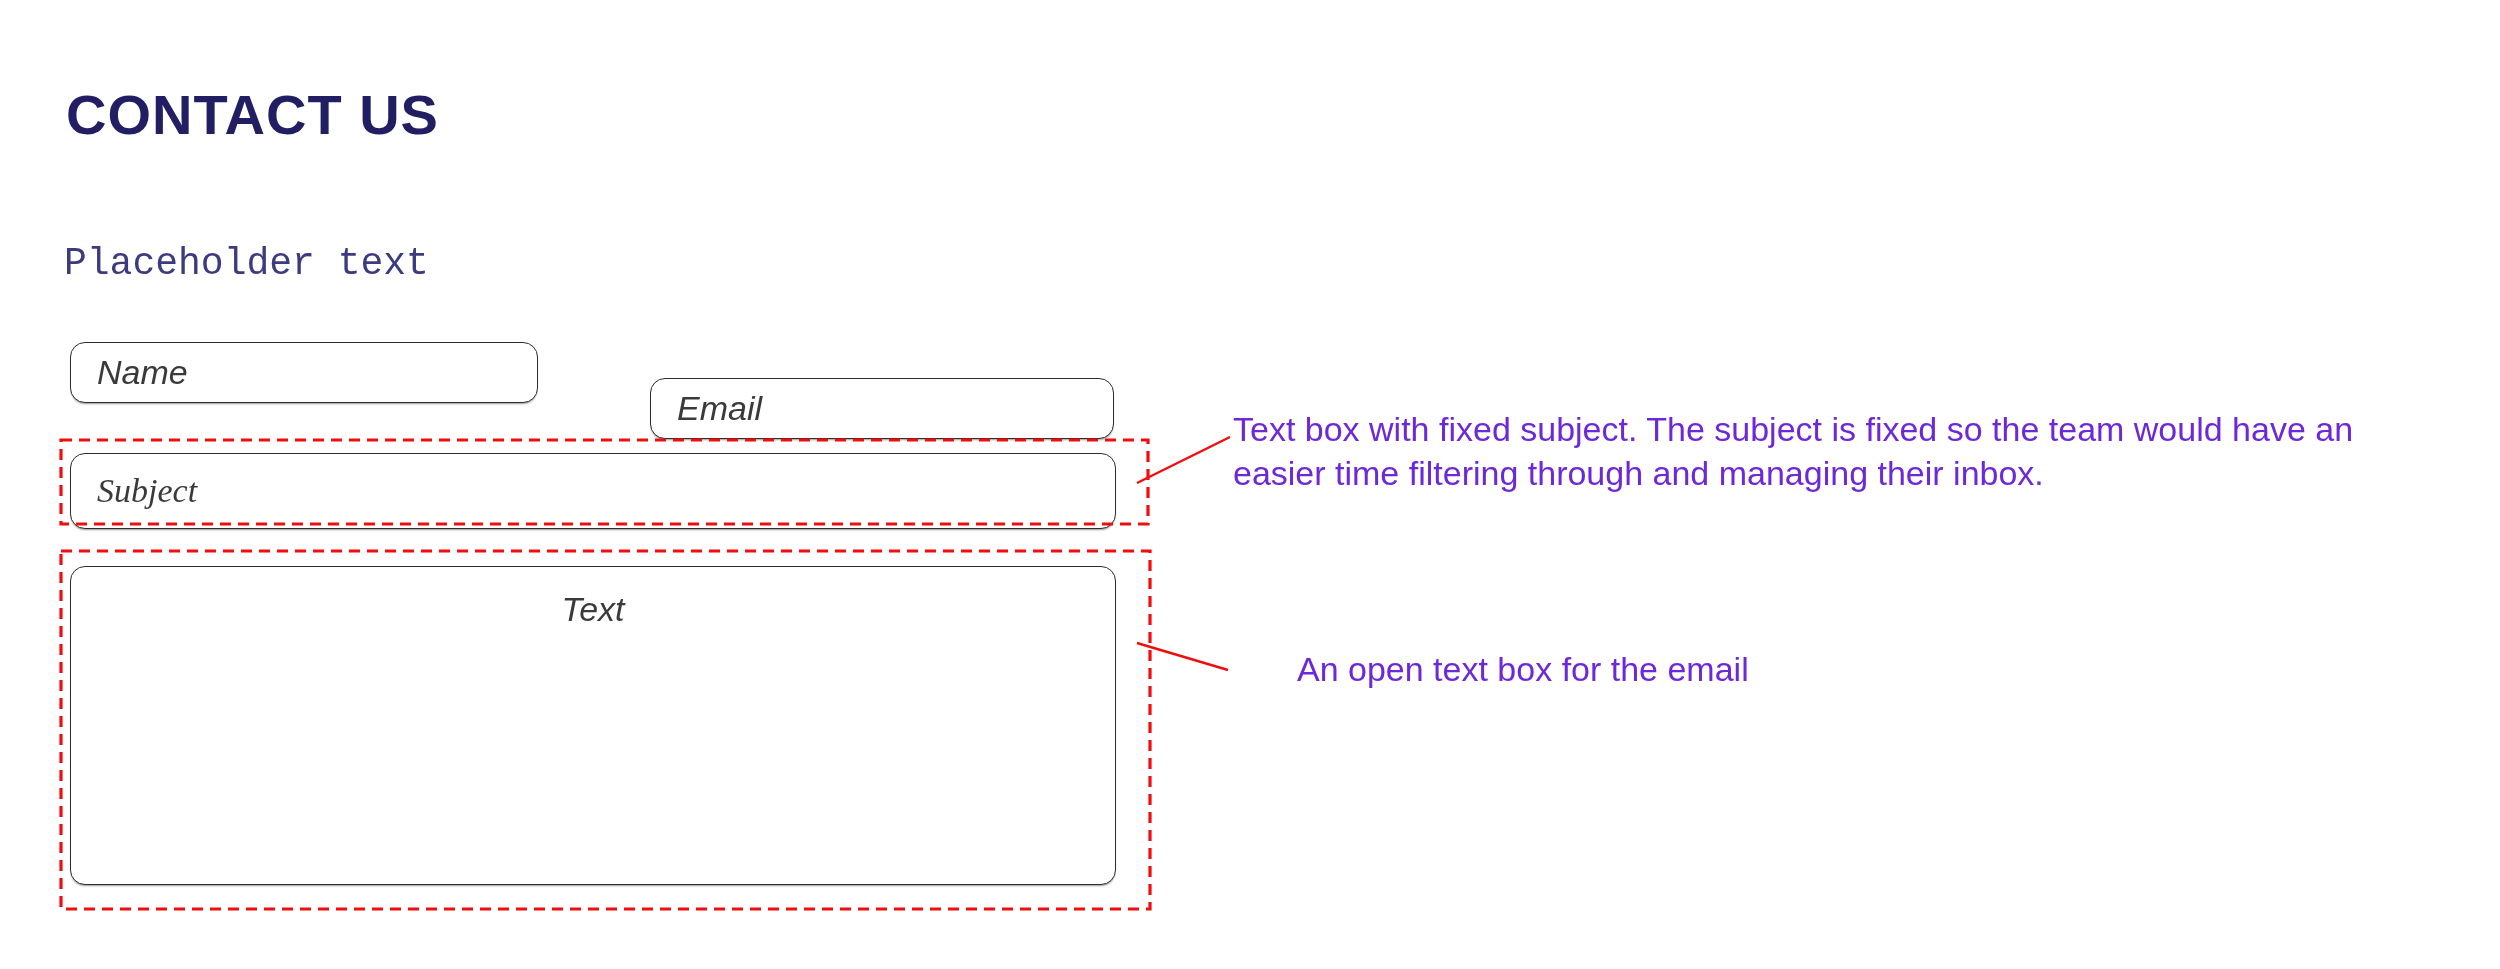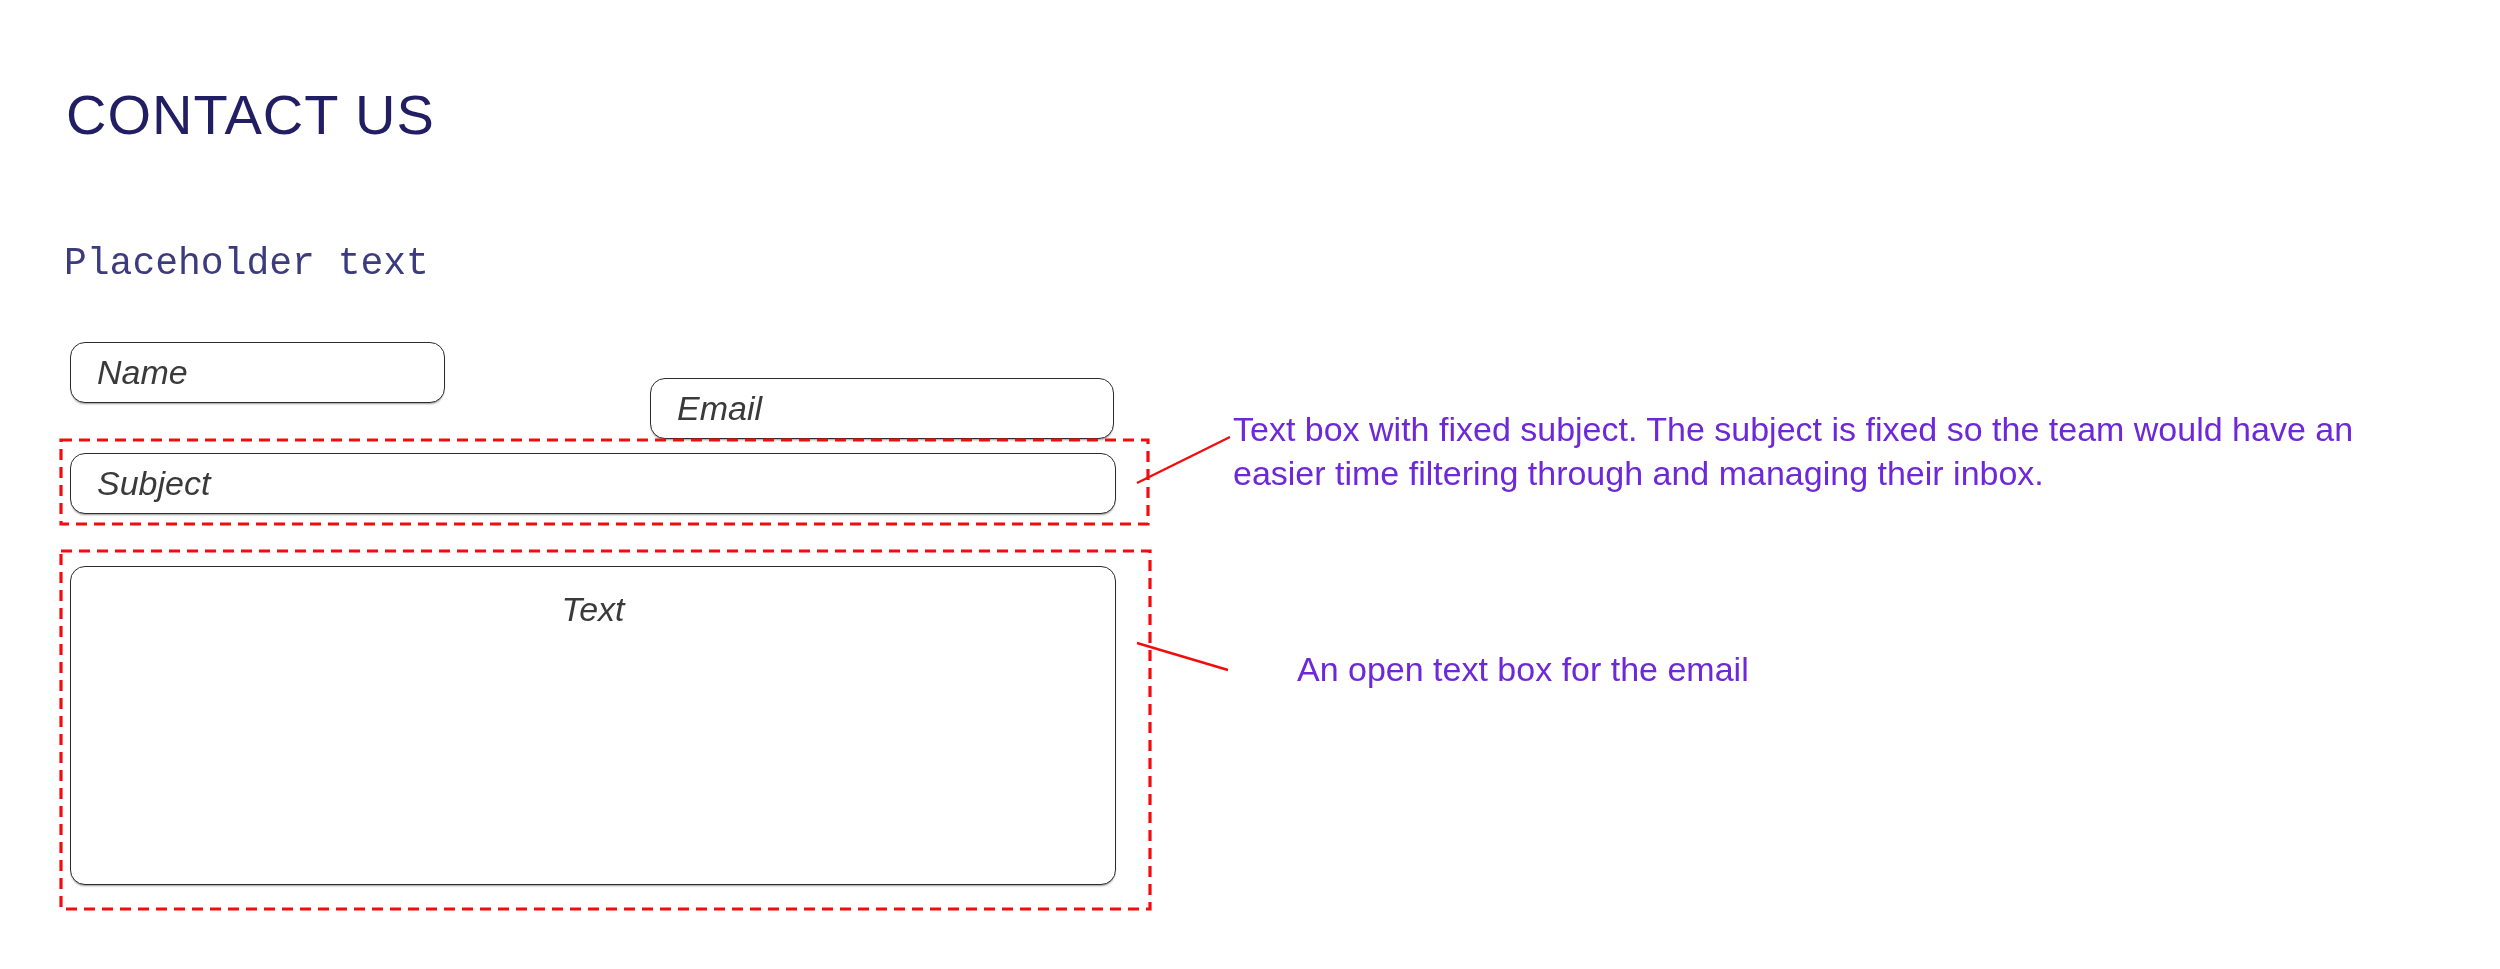--- a/index.html
+++ b/index.html
@@ -14,21 +14,21 @@
     background: #ffffff;
     overflow: hidden;
     font-family: "Liberation Sans", sans-serif;
   }
   .page-title {
     position: absolute;
     left: 66px;
     top: 82px;
     margin: 0;
     font-size: 56px;
-    font-weight: 400;
+    font-weight: 700;
     letter-spacing: 1px;
     color: #211e63;
   }
   .section-label {
     position: absolute;
     left: 64px;
     top: 242px;
     margin: 0;
     font-size: 38px;
     font-weight: 300;
@@ -54,23 +54,23 @@
     resize: none;
     line-height: 1.3;
     text-align: center;
   }
   .field::placeholder {
     color: #3a3a3a;
     font-style: italic;
     font-weight: 300;
     opacity: 1;
   }
-  .field-name   { left: 70px;  top: 342px; width: 375px;  height: 61px; }
+  .field-name   { left: 70px;  top: 342px; width: 468px;  height: 61px; }
   .field-email  { left: 650px; top: 342px; width: 464px;  height: 61px; margin-top: 36px; }
-  .field-subject{ left: 70px;  top: 453px; width: 1046px; height: 61px; }
+  .field-subject{ left: 70px;  top: 453px; width: 1046px; height: 76px; font-family: Liberation Serif, serif; }
   .field-message{ left: 70px;  top: 566px; width: 1046px; height: 319px; }
 
   .overlay-svg {
     position: absolute;
     left: 0;
     top: 0;
     width: 2500px;
     height: 969px;
     pointer-events: none;
   }

